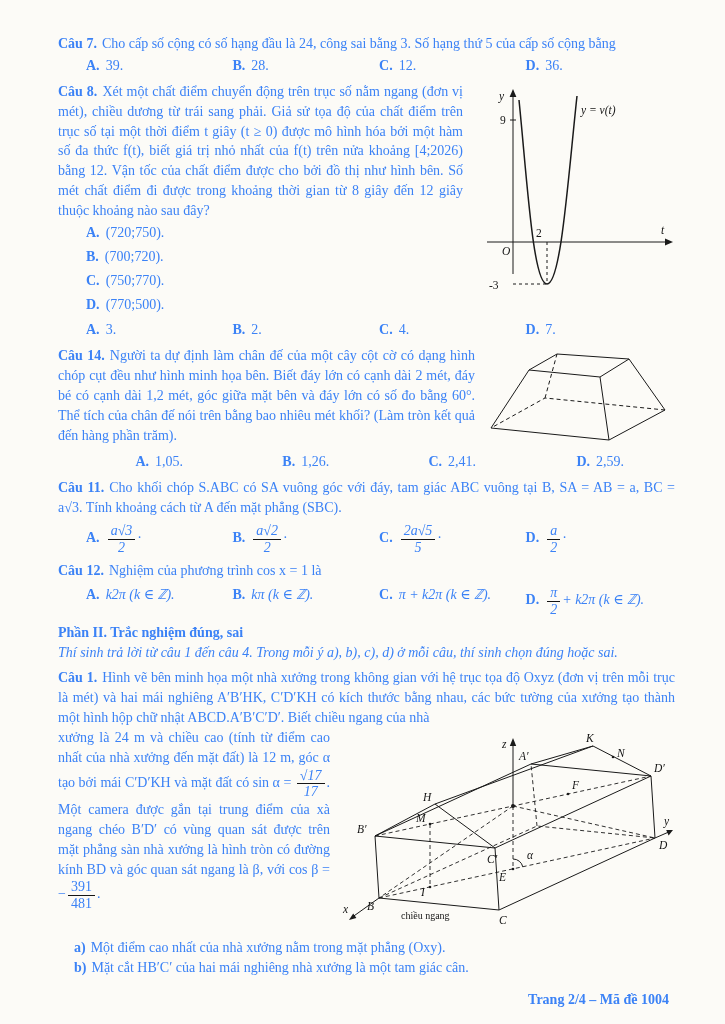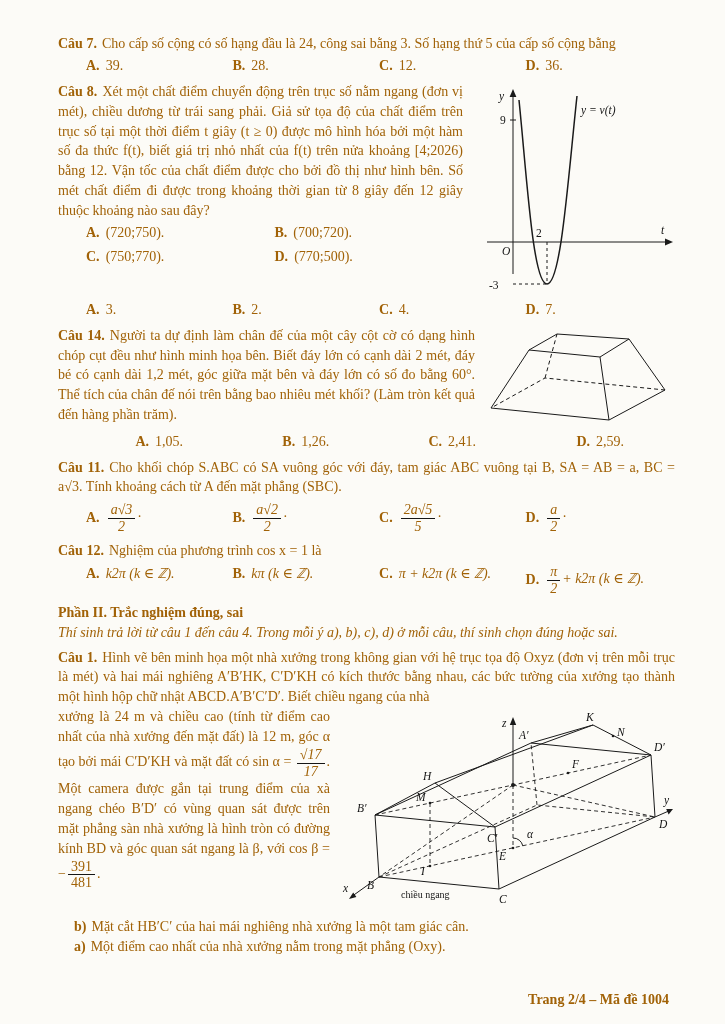--- a/index.html
+++ b/index.html
@@ -1,30 +1,30 @@
 <!DOCTYPE html>
 <html><head>
 <meta charset="utf-8">
 <style>
   * { margin:0; padding:0; box-sizing:border-box; }
   html,body { background:#d9d7d2; }
   body { font-family:"Liberation Serif","DejaVu Serif",serif; }
   .sheet {
     width:725px; height:1024px; margin:0 auto; position:relative;
-    background:#fcfbf7; color:#a16207;
+    background:#fcfbf7; color:#3b82f6;
     padding:34px 50px 0 58px; overflow:hidden;
     font-size:14px; line-height:1.42;
     box-shadow:0 0 6px rgba(0,0,0,.35);
   }
   .question { clear:both; margin-bottom:6px; }
   .q-text { text-align:justify; }
   .q-label { margin-right:5px; }
   .opts { display:grid; padding-left:28px; margin-top:2px; row-gap:4px; }
   .cols4 { grid-template-columns:1fr 1fr 1fr 1.02fr; }
-  .cols2 { grid-template-columns:1fr 1fr; }
+  .cols2 { grid-template-columns:1fr; }
   .opt { white-space:nowrap; }
   .opt b { margin-right:6px; }
   .it { font-style:italic; }
   .frac { display:inline-block; vertical-align:middle; text-align:center; margin:0 2px; }
   .frac > span { display:block; line-height:1.12; padding:0 3px; }
   .frac .num { border-bottom:1px solid #151515; }
   sup { font-size:10px; }
   .fig { float:right; }
   .fig-q8 { margin:2px 0 4px 12px; }
   .fig-q10 { margin:2px 2px 4px 8px; }
@@ -194,18 +194,18 @@
       <text x="186" y="127">α</text>
       <text x="2" y="181">x</text>
       <text x="323" y="93">y</text>
       <text x="161" y="16">z</text>
       <text x="60" y="187" class="small">chiều ngang</text>
     </svg>
 
     <p class="q-text"><span>xưởng là 24 m và chiều cao (tính từ điểm cao nhất của nhà xưởng đến mặt đất) là 12 m, góc α tạo bởi mái C′D′KH và mặt đất có sin α =</span>
       <span class="frac it"><span class="num">√17</span><span class="den">17</span></span><span>. Một camera được gắn tại trung điểm của xà ngang chéo B′D′ có vùng quan sát được trên mặt phẳng sàn nhà xưởng là hình tròn có đường kính BD và góc quan sát ngang là β, với cos β = −</span><span class="frac"><span class="num">391</span><span class="den">481</span></span><span>.</span></p>
 
+    <p class="tf-item"><b>a)</b><span>Một điểm cao nhất của nhà xưởng nằm trong mặt phẳng (Oxy).</span></p>
     <p class="tf-item"><b>b)</b><span>Mặt cắt HB′C′ của hai mái nghiêng nhà xưởng là một tam giác cân.</span></p>
-    <p class="tf-item"><b>a)</b><span>Một điểm cao nhất của nhà xưởng nằm trong mặt phẳng (Oxy).</span></p>
   </section>
 
   <div class="footer">Trang 2/4 – Mã đề 1004</div>
 </div>
 
 </body></html>

